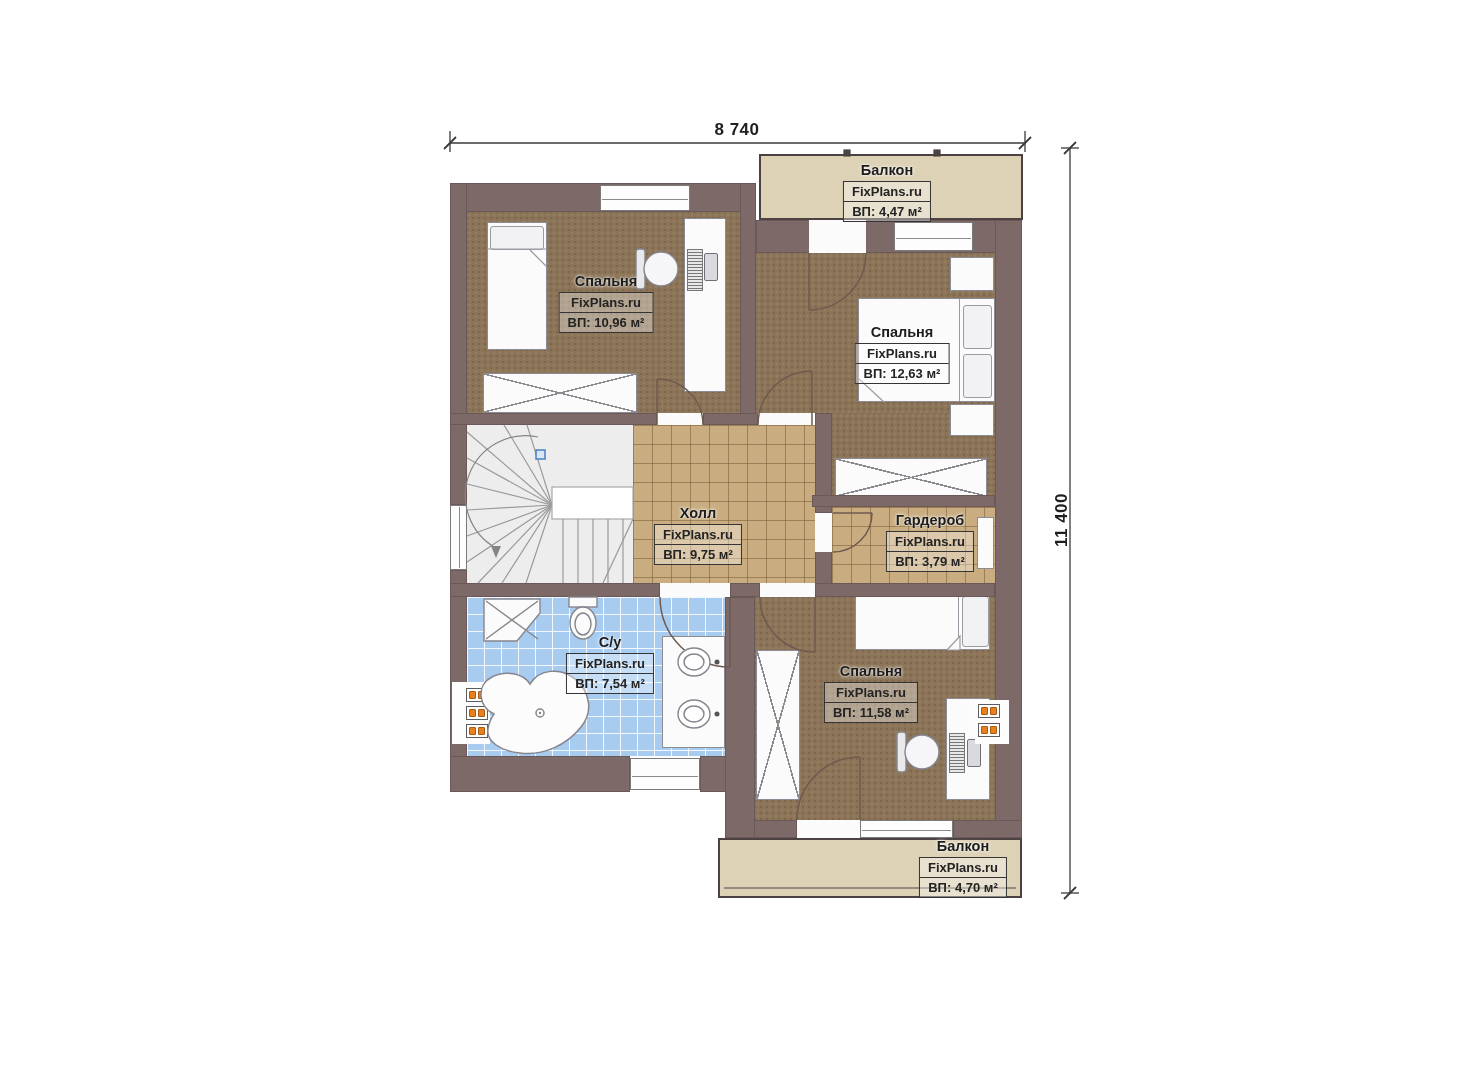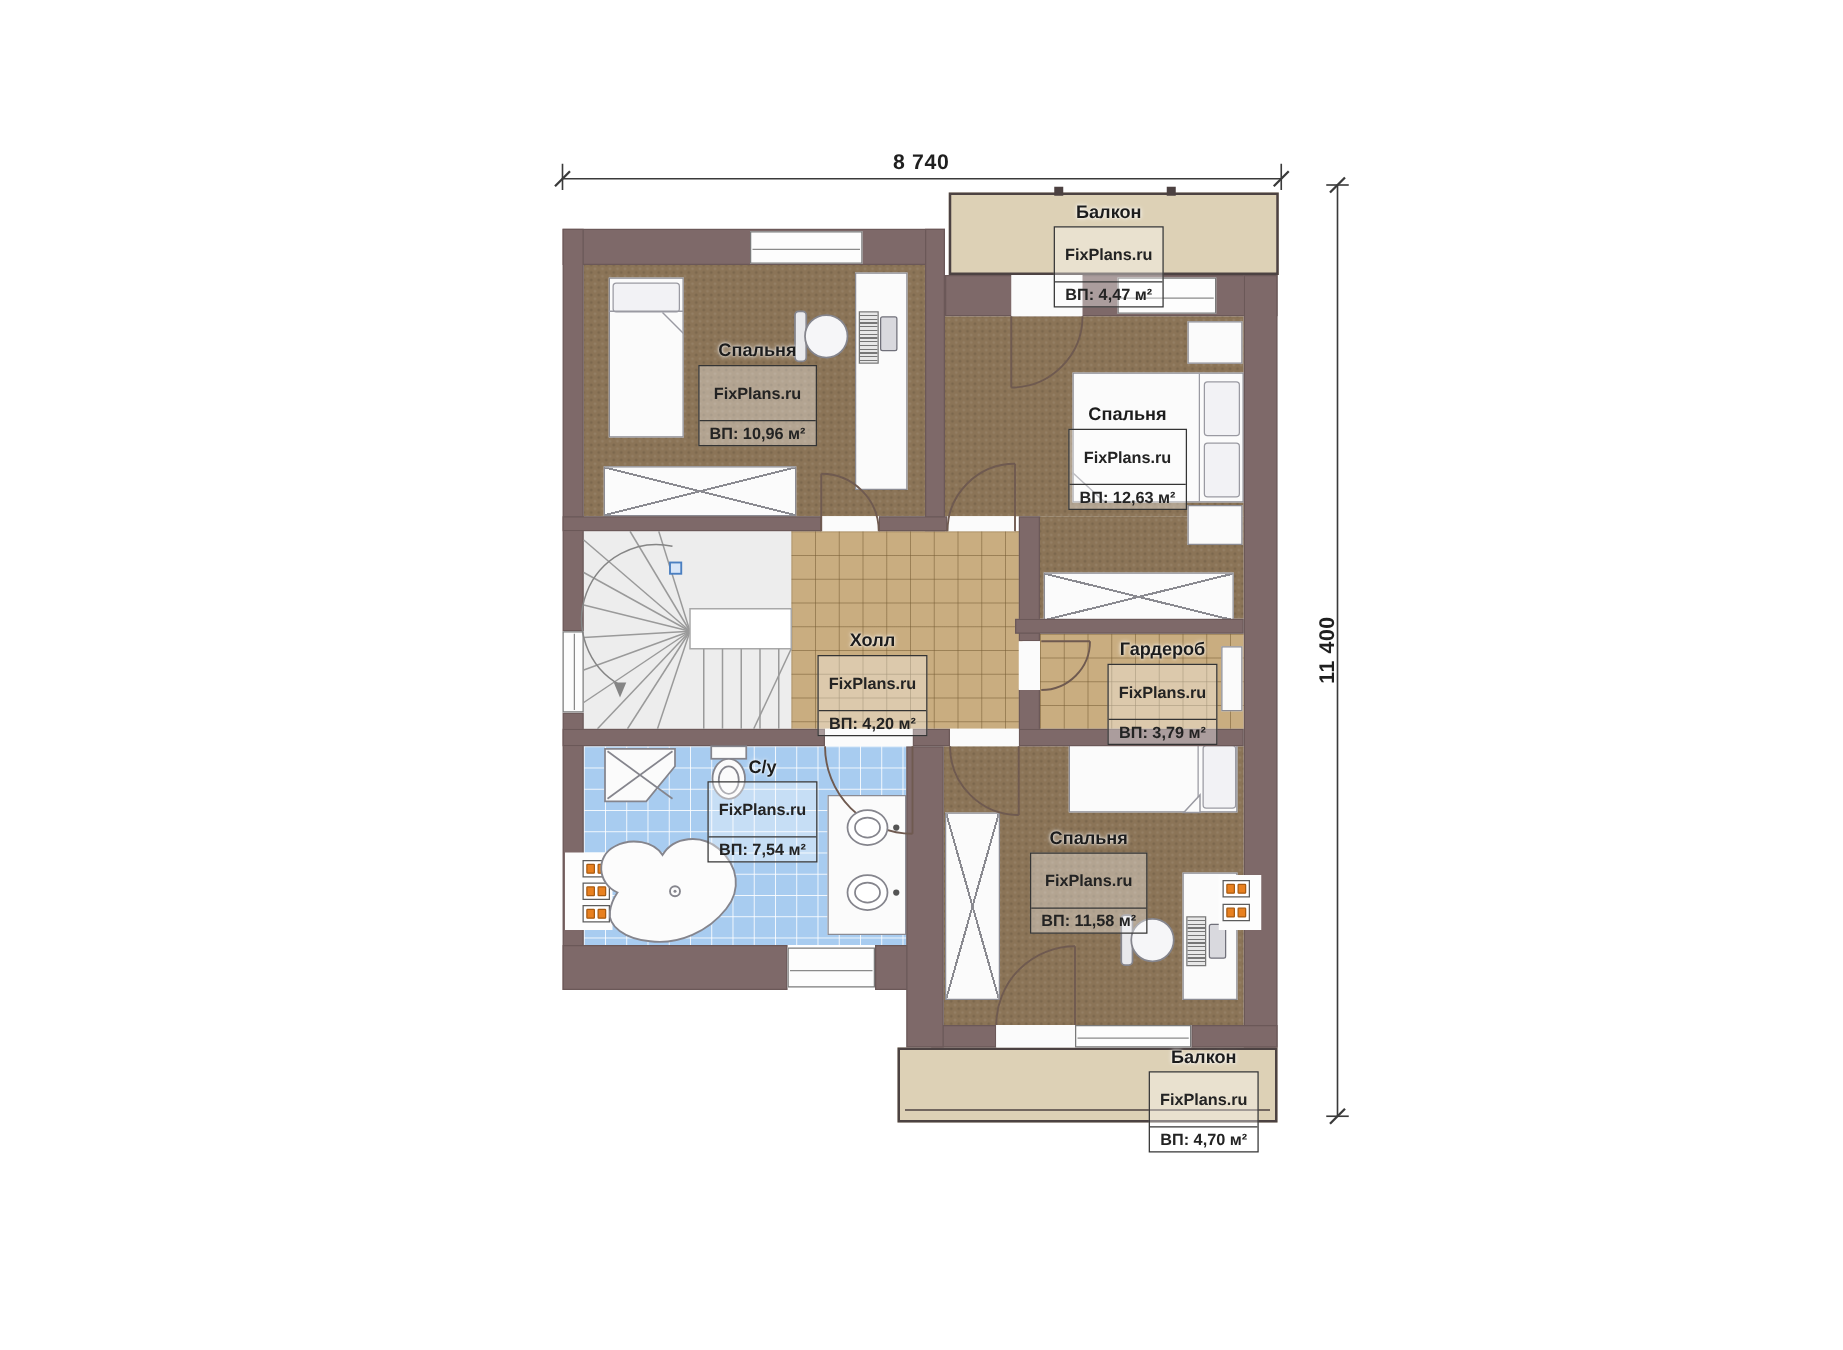--- a/index.html
+++ b/index.html
@@ -46,21 +46,21 @@
   .niche{position:absolute;background:#fdfdfd;z-index:4;}
   .radcluster{position:absolute;display:flex;gap:2px;padding:2px;background:#fff;border:1px solid #5c5c5c;z-index:5;box-sizing:border-box;}
   .radcluster span{flex:1;background:#e8801f;border:1px solid #a85a10;border-radius:1px;}
   
   .overlay{position:absolute;left:0;top:0;z-index:5;pointer-events:none;}
   
   .rlabel{position:absolute;transform:translateX(-50%);text-align:center;z-index:7;white-space:nowrap;}
   .rname{font-size:14.5px;font-weight:700;color:#1c1c1c;margin-bottom:3px;
          text-shadow:0 0 2px rgba(255,255,255,.95),0 0 4px rgba(255,255,255,.8);text-align:center;}
   .rbox{display:inline-block;border:1.5px solid #343434;background:rgba(255,255,255,.35);}
-  .rbox div{padding:1px 8px;font-size:13px;font-weight:700;color:#232323;line-height:17px;margin-top:12px;}
+  .rbox div{padding:1px 8px;font-size:13px;font-weight:700;color:#232323;line-height:17px;}
   .rarea{border-top:1.5px solid #343434;}
   
   .dimlabel{position:absolute;font-size:17px;font-weight:700;color:#1f1f1f;z-index:7;letter-spacing:.5px;white-space:nowrap;}
 </style>
 </head>
 <body>
 
 <div class="canvas">
 
   <div>
@@ -305,33 +305,33 @@
     <div class="rbox">
       <div class="rbrand">FixPlans.ru</div>
       <div class="rarea">ВП: 12,63 м²</div>
     </div>
   </div>
 
   <div class="rlabel" style="left:698px;top:505px">
     <div class="rname">Холл</div>
     <div class="rbox">
       <div class="rbrand">FixPlans.ru</div>
-      <div class="rarea">ВП: 4,20 м²</div>
+      <div class="rarea">ВП: 9,75 м²</div>
     </div>
   </div>
 
   <div class="rlabel" style="left:930px;top:512px">
     <div class="rname">Гардероб</div>
     <div class="rbox">
       <div class="rbrand">FixPlans.ru</div>
       <div class="rarea">ВП: 3,79 м²</div>
     </div>
   </div>
 
-  <div class="rlabel" style="left:610px;top:606px">
+  <div class="rlabel" style="left:610px;top:634px">
     <div class="rname">С/у</div>
     <div class="rbox">
       <div class="rbrand">FixPlans.ru</div>
       <div class="rarea">ВП: 7,54 м²</div>
     </div>
   </div>
 
   <div class="rlabel" style="left:871px;top:663px">
     <div class="rname">Спальня</div>
     <div class="rbox">

